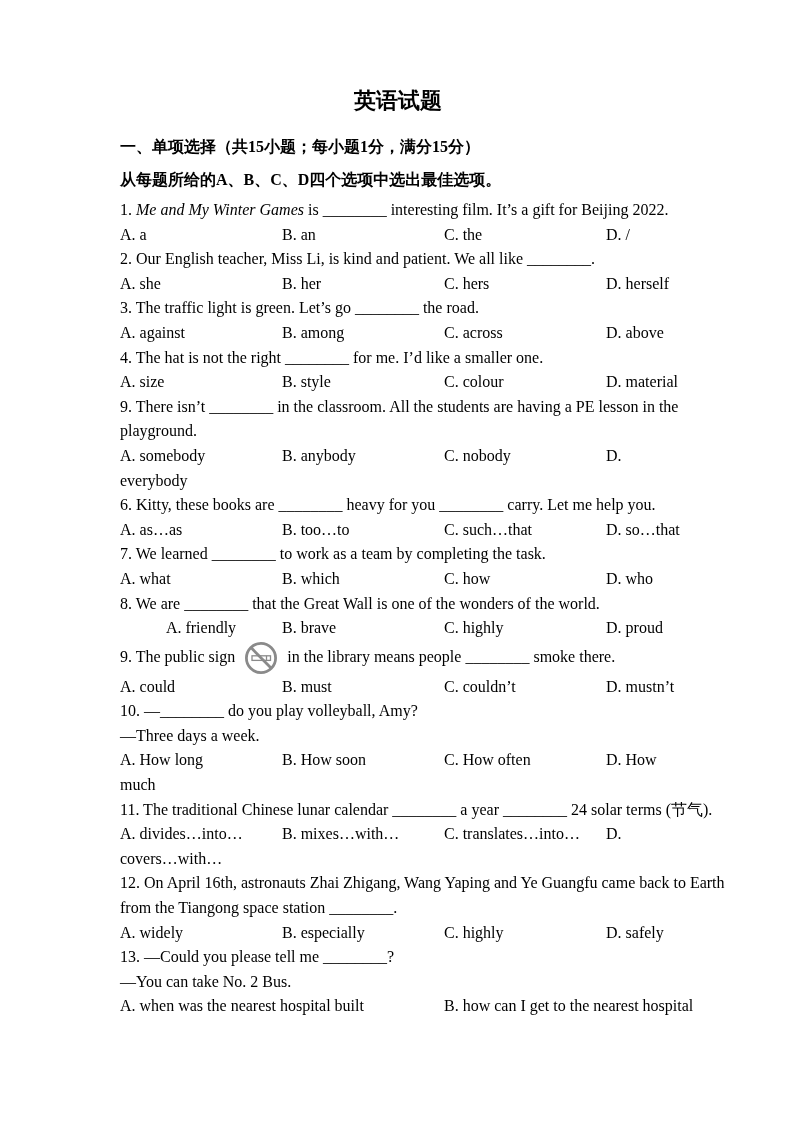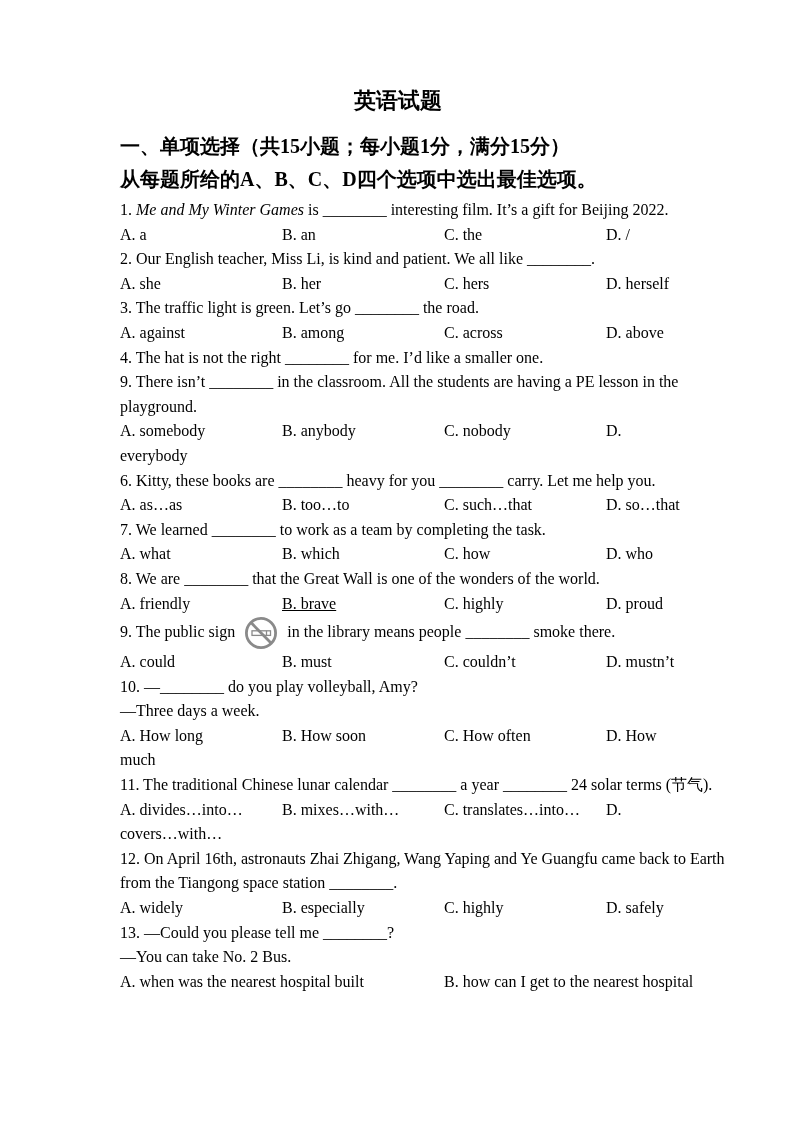--- a/index.html
+++ b/index.html
@@ -16,21 +16,21 @@
     padding:88px 0 0 120px;
     overflow:hidden;
   }
   .content { width:556px; }
   .title {
     font-size:22px; font-weight:bold;
     text-align:center; line-height:26px;
     margin-bottom:16px;
   }
   .heading {
-    font-size:20px; font-weight:bold;
+    font-size:16px; font-weight:bold;
     line-height:33px;
     white-space:nowrap;
   }
   .questions { margin-top:2px; font-size:16px; }
   .question { }
   .stem-line { line-height:24.6px; white-space:pre; }
   .opt-row {
     display:grid;
     grid-template-columns:162px 162px 162px 1fr;
     line-height:24.6px;
@@ -74,20 +74,26 @@
           <div class="stem-line"><span>3. The traffic light is green. Let’s go ________ the road.</span></div>
           <div class="opt-row">
             <span class="opt-cell" style="grid-column-start: 1;">A. against</span>
             <span class="opt-cell" style="grid-column-start: 2;">B. among</span>
             <span class="opt-cell" style="grid-column-start: 3;">C. across</span>
             <span class="opt-cell" style="grid-column-start: 4;">D. above</span>
           </div>
         </div>
         <div class="question">
           <div class="stem-line"><span>4. The hat is not the right ________ for me. I’d like a smaller one.</span></div>
+          <div class="opt-row">
+            <span class="opt-cell" style="grid-column-start: 1;">A. size</span>
+            <span class="opt-cell" style="grid-column-start: 2;">B. style</span>
+            <span class="opt-cell" style="grid-column-start: 3;">C. colour</span>
+            <span class="opt-cell" style="grid-column-start: 4;">D. material</span>
+          </div>
         </div>
         <div class="question">
           <div class="stem-line"><span>9. There isn’t ________ in the classroom. All the students are having a PE lesson in the</span></div>
           <div class="stem-line"><span>playground.</span></div>
           <div class="opt-row">
             <span class="opt-cell" style="grid-column-start: 1;">A. somebody</span>
             <span class="opt-cell" style="grid-column-start: 2;">B. anybody</span>
             <span class="opt-cell" style="grid-column-start: 3;">C. nobody</span>
             <span class="opt-cell" style="grid-column-start: 4;">D.</span>
           </div>
@@ -109,22 +115,22 @@
           <div class="opt-row">
             <span class="opt-cell" style="grid-column-start: 1;">A. what</span>
             <span class="opt-cell" style="grid-column-start: 2;">B. which</span>
             <span class="opt-cell" style="grid-column-start: 3;">C. how</span>
             <span class="opt-cell" style="grid-column-start: 4;">D. who</span>
           </div>
         </div>
         <div class="question">
           <div class="stem-line"><span>8. We are ________ that the Great Wall is one of the wonders of the world.</span></div>
           <div class="opt-row">
-            <span class="opt-cell" style="grid-column-start: 1;">A. friendly</span>
-            <span class="opt-cell" style="grid-column-start: 2; text-decoration: underline;">B. brave</span>
+            <span class="opt-cell" style="grid-column-start: 1; text-align: center;">A. friendly</span>
+            <span class="opt-cell" style="grid-column-start: 2;">B. brave</span>
             <span class="opt-cell" style="grid-column-start: 3;">C. highly</span>
             <span class="opt-cell" style="grid-column-start: 4;">D. proud</span>
           </div>
         </div>
         <div class="question">
           <div class="stem-line"><span>9. The public sign </span><span class="inline-icon"><svg width="34" height="34" viewBox="0 0 34 34">
                 <circle cx="17" cy="17" r="14.6" fill="none" stroke="#8a8a8a" stroke-width="2.8"></circle>
                 <rect x="8" y="14.8" width="18.5" height="4.6" fill="none" stroke="#8a8a8a" stroke-width="1.3"></rect>
                 <line x1="22.5" y1="14.8" x2="22.5" y2="19.4" stroke="#8a8a8a" stroke-width="1.3"></line>
                 <line x1="7" y1="6.6" x2="27.5" y2="27.4" stroke="#8a8a8a" stroke-width="2.8"></line>

